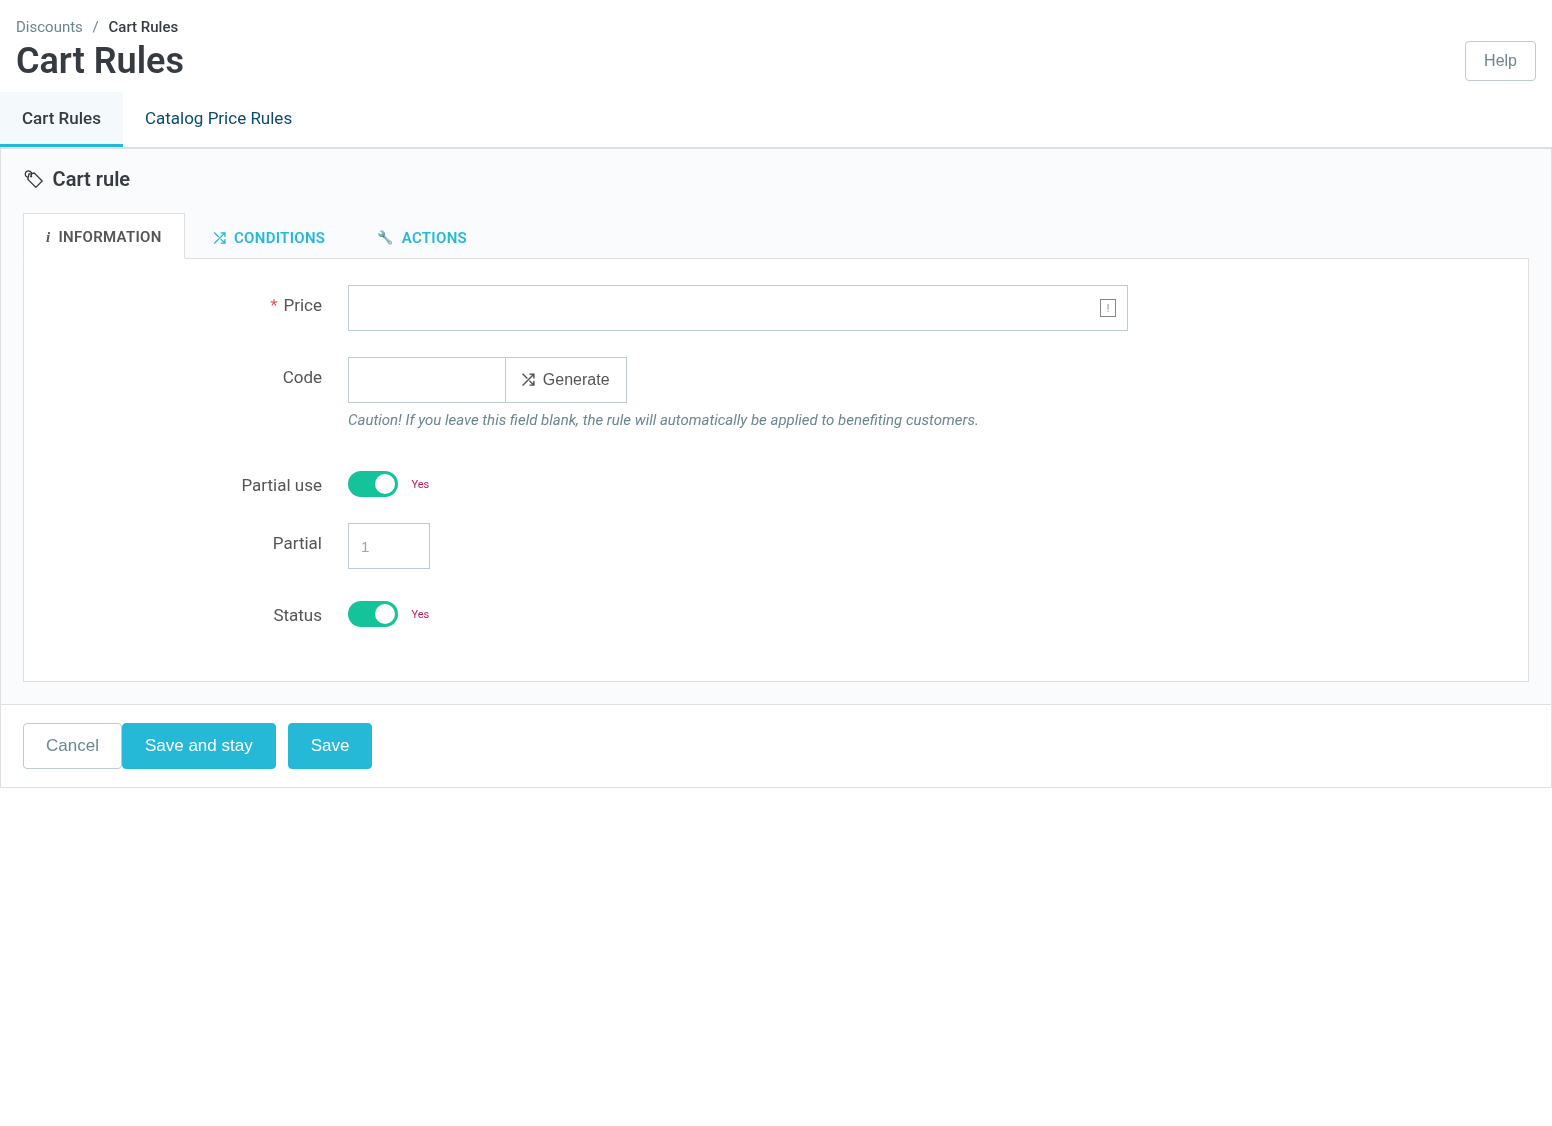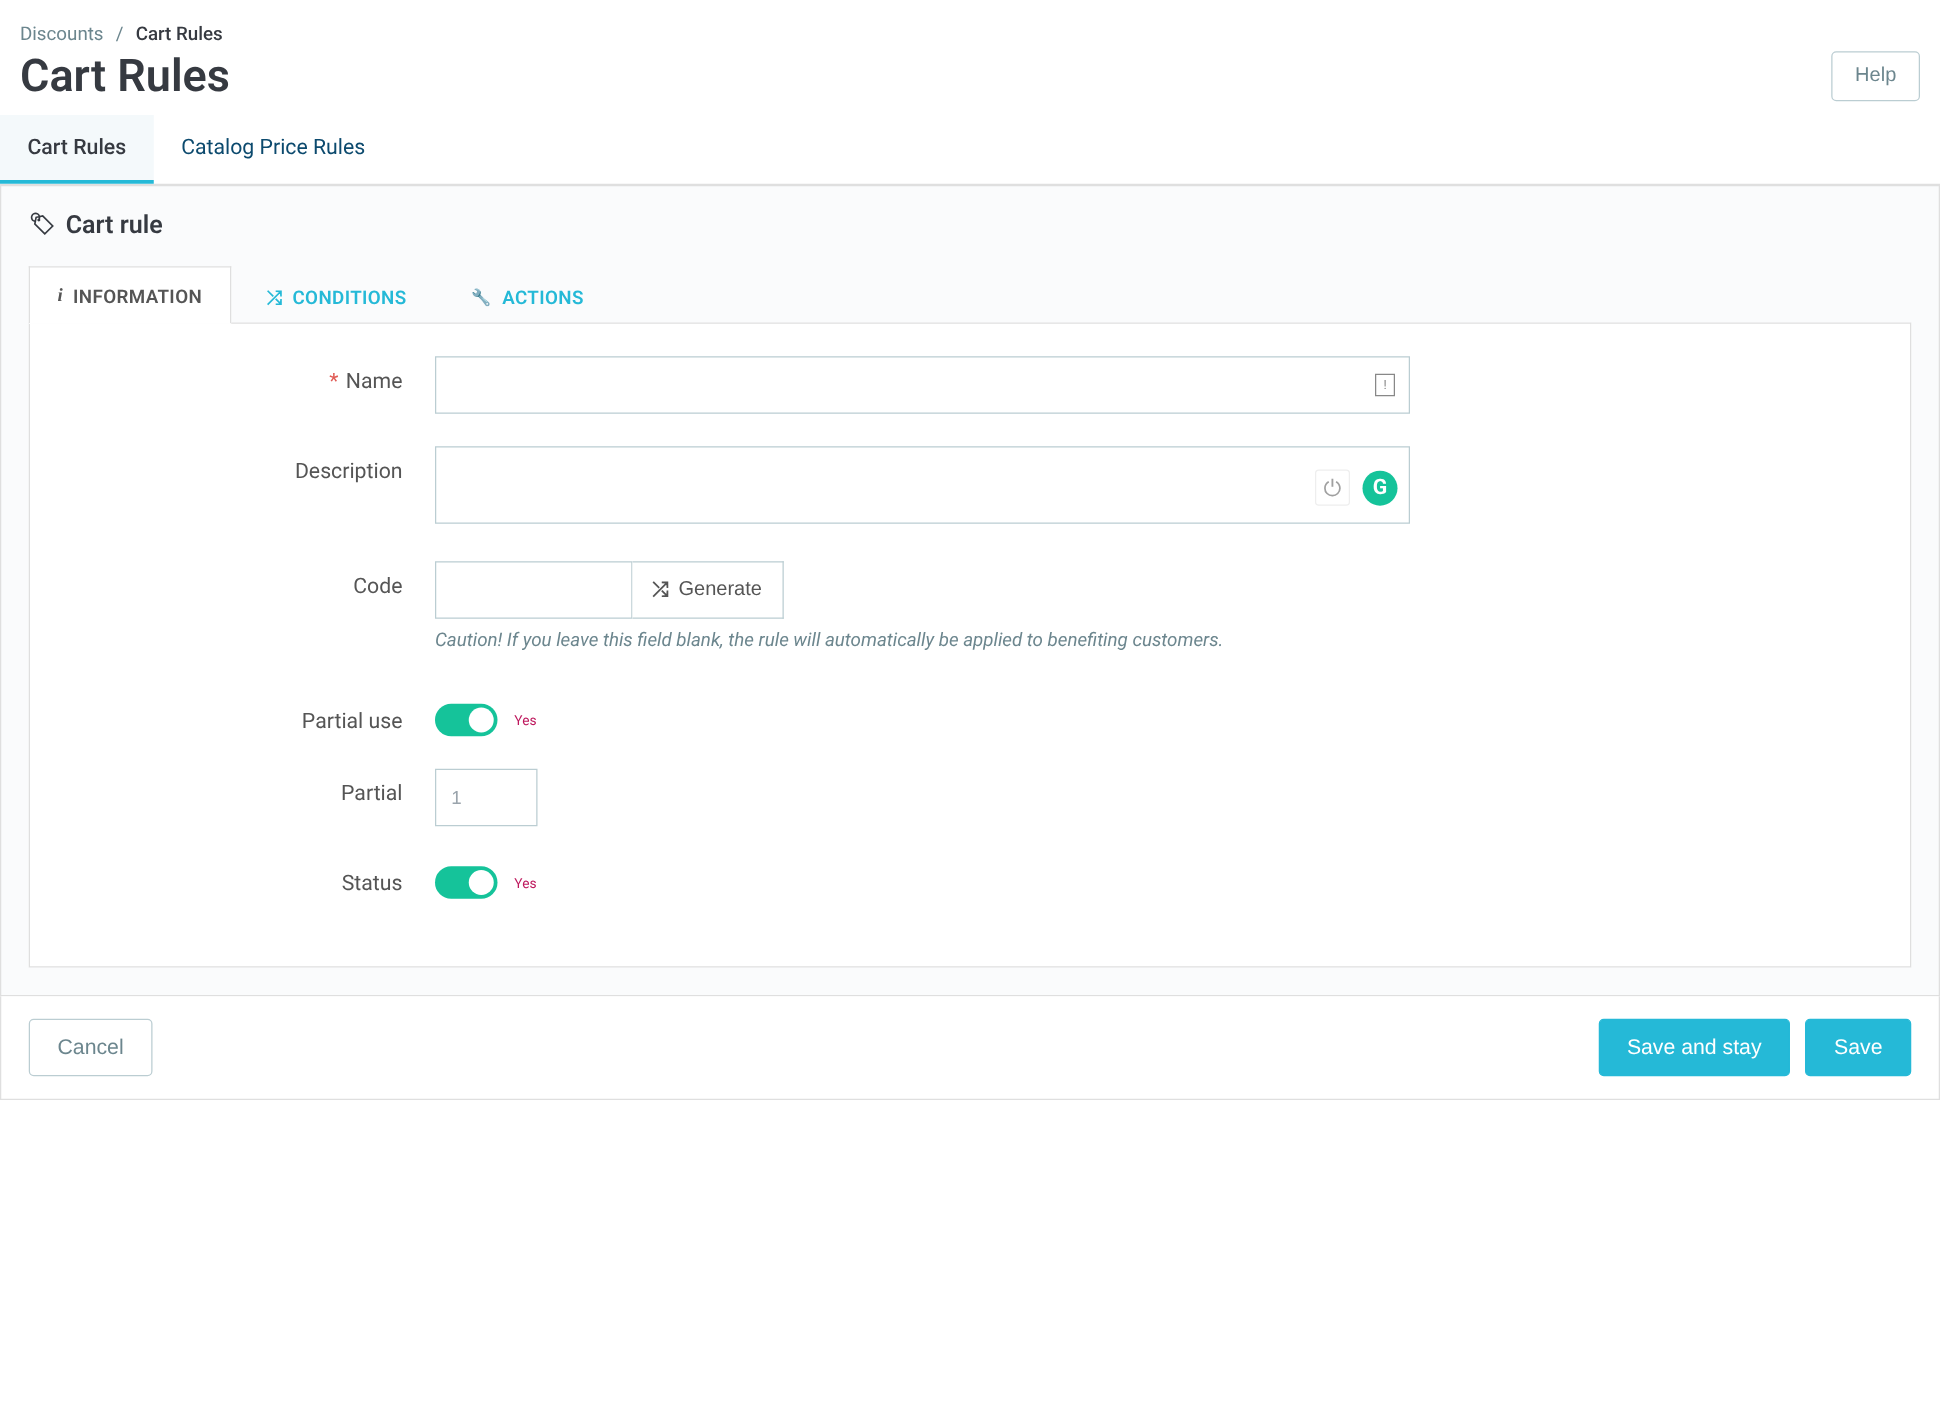--- a/index.html
+++ b/index.html
@@ -267,21 +267,20 @@
       height: 46px;
       border: 1px solid #bbcdd2;
       background: #fff;
       padding: 8px 12px;
       font-size: 15px;
       color: #9aa4ac;
       text-align: left;
     }
     .footer-bar {
       display: flex;
-      justify-content: space-between;
       align-items: center;
       background: #fff;
       border: 1px solid #dfdfdf;
       border-top: none;
       padding: 18px 22px;
     }
     .btn {
       padding: 12px 22px;
       font-size: 17px;
       border-radius: 4px;
@@ -345,42 +344,30 @@
         <div class="inner-tab">
           <span style="font-size:13px;">🔧</span>
           <span>ACTIONS</span>
         </div>
       </div>
 
       <div class="form-panel">
 
         <div class="form-row">
           <div class="form-label">
-            <span class="req">*</span><span>Name</span>
+            <span class="req">*</span><span>Price</span>
           </div>
           <div class="form-control-wrap">
             <div class="input-wrap">
               <input class="form-input" type="text" value="" style="">
               <span class="name-flag">!</span>
             </div>
           </div>
         </div>
 
-        <div class="form-row">
-          <div class="form-label">Description</div>
-          <div class="form-control-wrap">
-            <div class="input-wrap">
-              <textarea class="form-textarea" value="" style=""></textarea>
-              <div class="desc-icons">
-                <span class="power-icon">⏻</span>
-                <span class="grammarly-icon">G</span>
-              </div>
-            </div>
-          </div>
-        </div>
 
         <div class="form-row" style="margin-bottom:10px;">
           <div class="form-label">Code</div>
           <div class="form-control-wrap">
             <div class="code-group">
               <input class="code-input" type="text" value="" style="">
               <button class="generate-btn">
                 <span class="shuffle-icon">⤮</span>
                 <span>Generate</span>
               </button>

